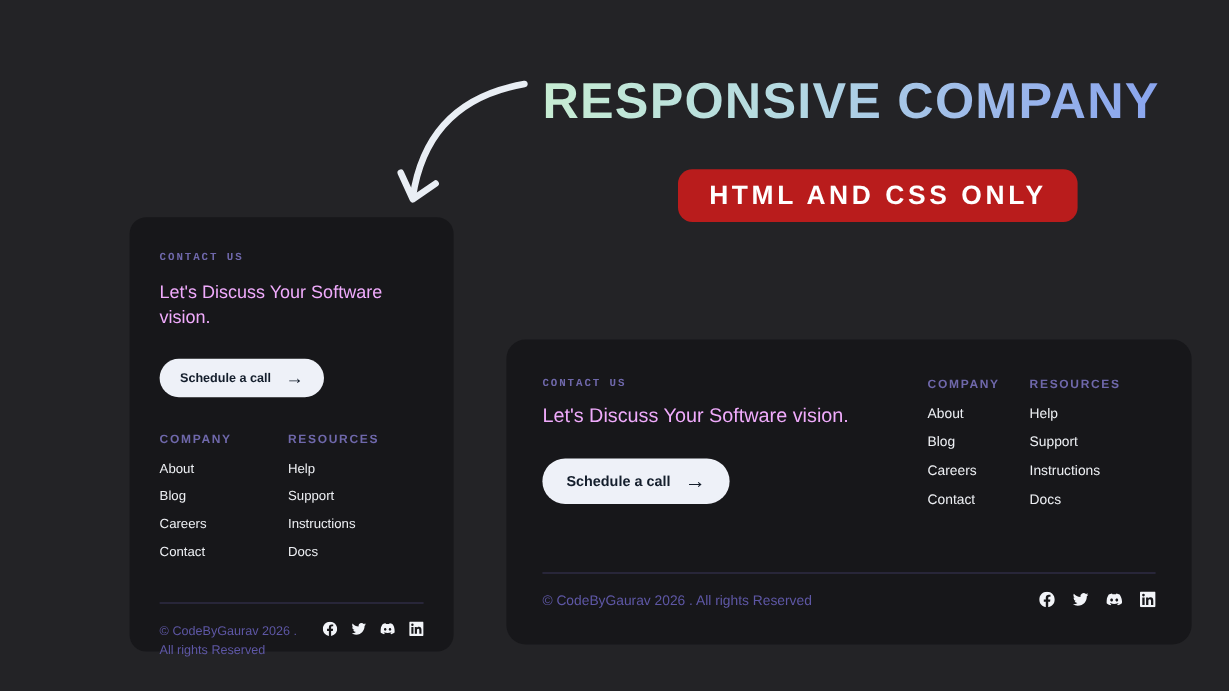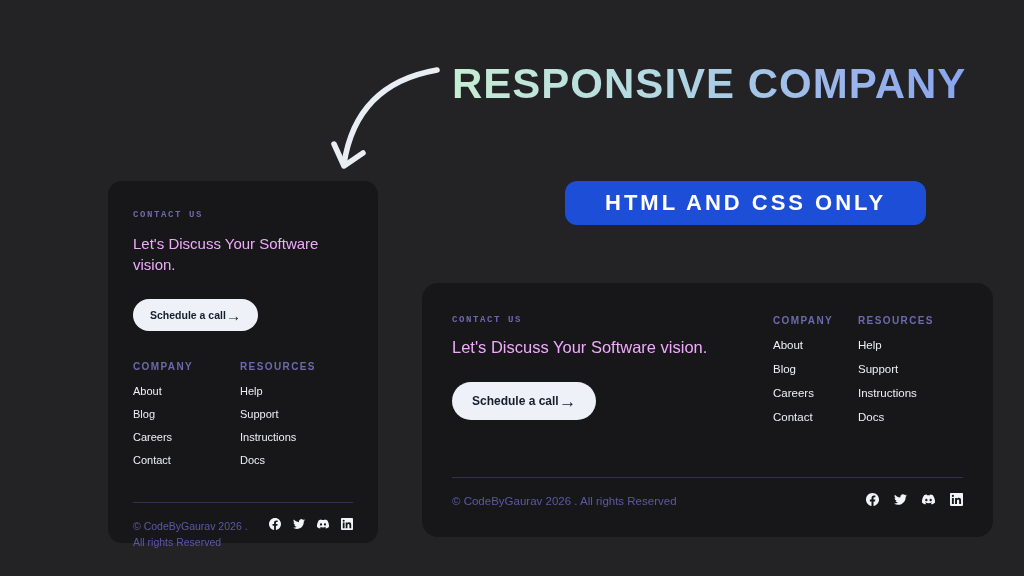--- a/index.html
+++ b/index.html
@@ -14,32 +14,32 @@
 
   
   .title {
     position:absolute; left:452px; top:60px; margin:0;
     font-size:42px; font-weight:800; letter-spacing:1px; white-space:nowrap;
     background:linear-gradient(90deg,#c7edd3 0%,#b4d9e2 40%,#9db9ea 72%,#8aa5ee 100%);
     -webkit-background-clip:text; background-clip:text; color:transparent;
   }
   .badge {
     position:absolute; left:565px; top:141px;
-    background:#1d4ed8; color:#ffffff;
+    background:#b91c1c; color:#ffffff;
     font-size:22px; font-weight:bold; letter-spacing:3px; white-space:nowrap;
-    padding:9px 40px; border-radius:12px;margin-top:40px;
+    padding:9px 26px; border-radius:12px;
   }
   .arrow-svg { position:absolute; left:318px; top:52px; }
 
   
   .card { position:absolute; background:#17171a; color:#e9e9ec; }
   .eyebrow { font-size:9px; font-weight:bold; letter-spacing:1.6px; color:#6f68ab;font-family:Liberation Mono, monospace; }
   .headline { color:#f0abfc; font-weight:400; }
   .cta {
-    display:inline-flex; align-items:flex-end; gap:0;
+    display:inline-flex; align-items:flex-end; gap:12px;
     background:#eef1f8; color:#141e2c; border:none; border-radius:999px;
     font-weight:bold; font-family:inherit; cursor:pointer;
   }
   .cta-arrow { font-size:1.45em; line-height:0.75; font-weight:bold; }
   .col-title { font-size:10px; font-weight:bold; letter-spacing:1.4px; color:#6f68ab; margin-bottom:13px; }
   .col a { display:block; font-size:11px; color:#eef0f4; text-decoration:none; margin-bottom:11px; }
   .divider { border:none; border-top:1px solid #34304e; margin:0; width:100%; }
   .bottom { display:flex; justify-content:space-between; align-items:flex-start; margin-top:15px; }
   .copyright { color:#5e57a5; font-size:10.5px; line-height:1.55; }
   .socials { display:flex; gap:12px; align-items:center; }

